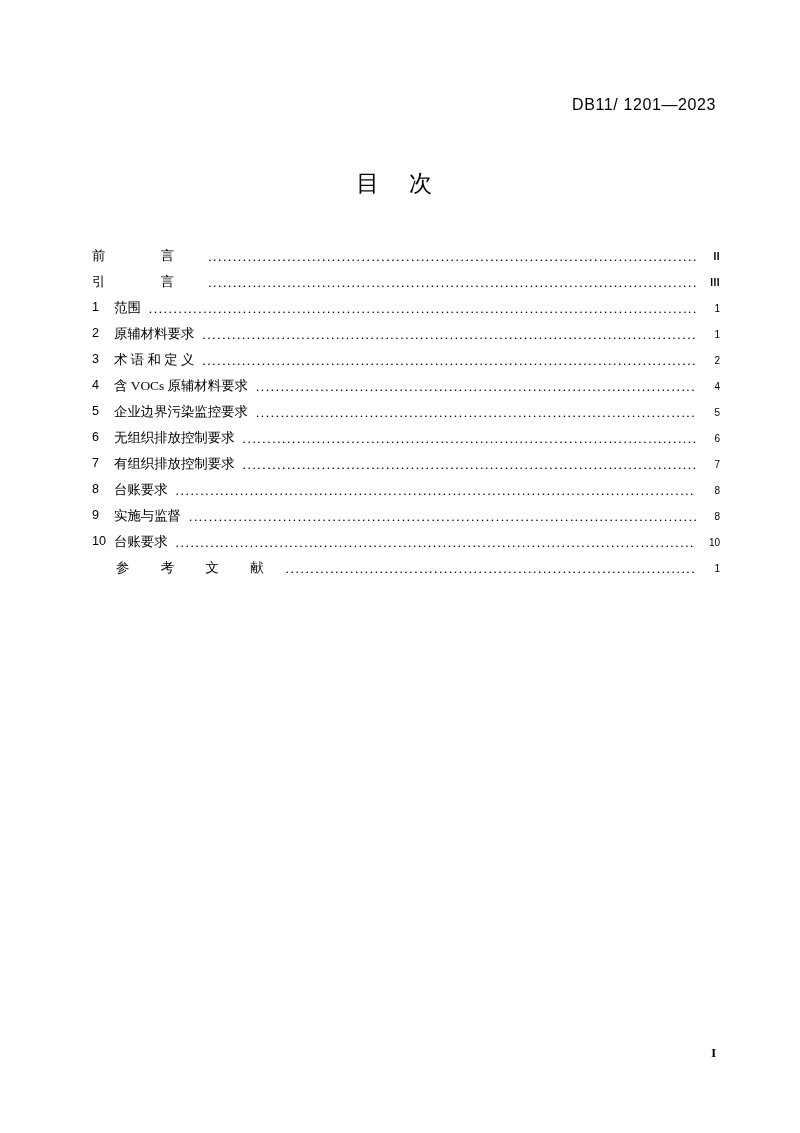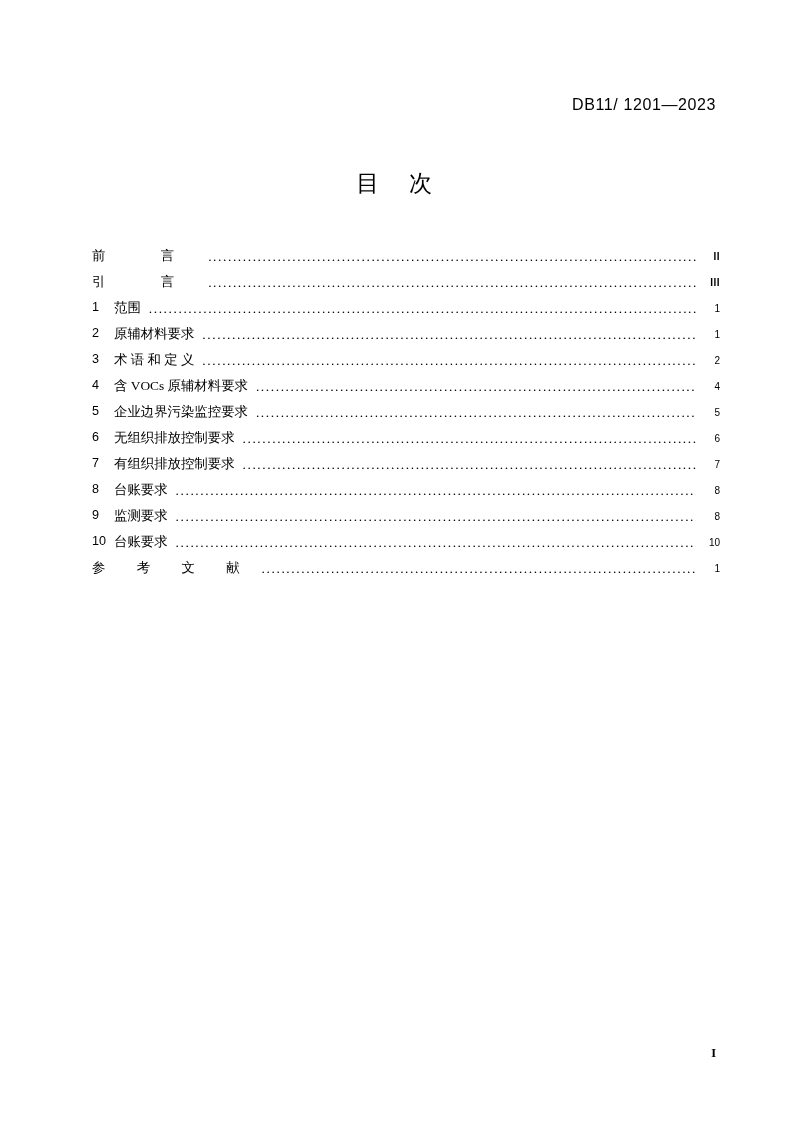--- a/index.html
+++ b/index.html
@@ -94,21 +94,21 @@
   }
   .toc-row .pageno {
     flex: 0 0 auto;
     min-width: 20px;
     text-align: right;
     font-family: "Liberation Sans", "DejaVu Sans", sans-serif;
     font-size: 10px;
   }
   
   .spaced2 { letter-spacing: 26px; padding-left: 0; }
-  .spaced3 { letter-spacing: 14px; }
+  .spaced3 { letter-spacing: 14px; margin-left: 24px; }
   .roman {
     font-family: "Liberation Serif", "DejaVu Serif", serif;
     font-size: 12.8px;
     font-weight: bold;
     letter-spacing: 0.5px;
   }
   .appendix .text { letter-spacing: 0.2px; }
   .footer-page {
     position: absolute;
     bottom: 72px;
@@ -213,21 +213,21 @@
         <span class="num">8</span>
         <span class="text">台账要求</span>
       </span>
       <span class="dots"></span>
       <span class="pageno">8</span>
     </div>
 
     <div class="toc-row">
       <span class="label">
         <span class="num">9</span>
-        <span class="text">监测要求</span>
+        <span class="text">实施与监督</span>
       </span>
       <span class="dots"></span>
       <span class="pageno">8</span>
     </div>
 
     <div class="toc-row">
       <span class="label">
         <span class="num">10</span>
         <span class="text">台账要求</span>
       </span>

